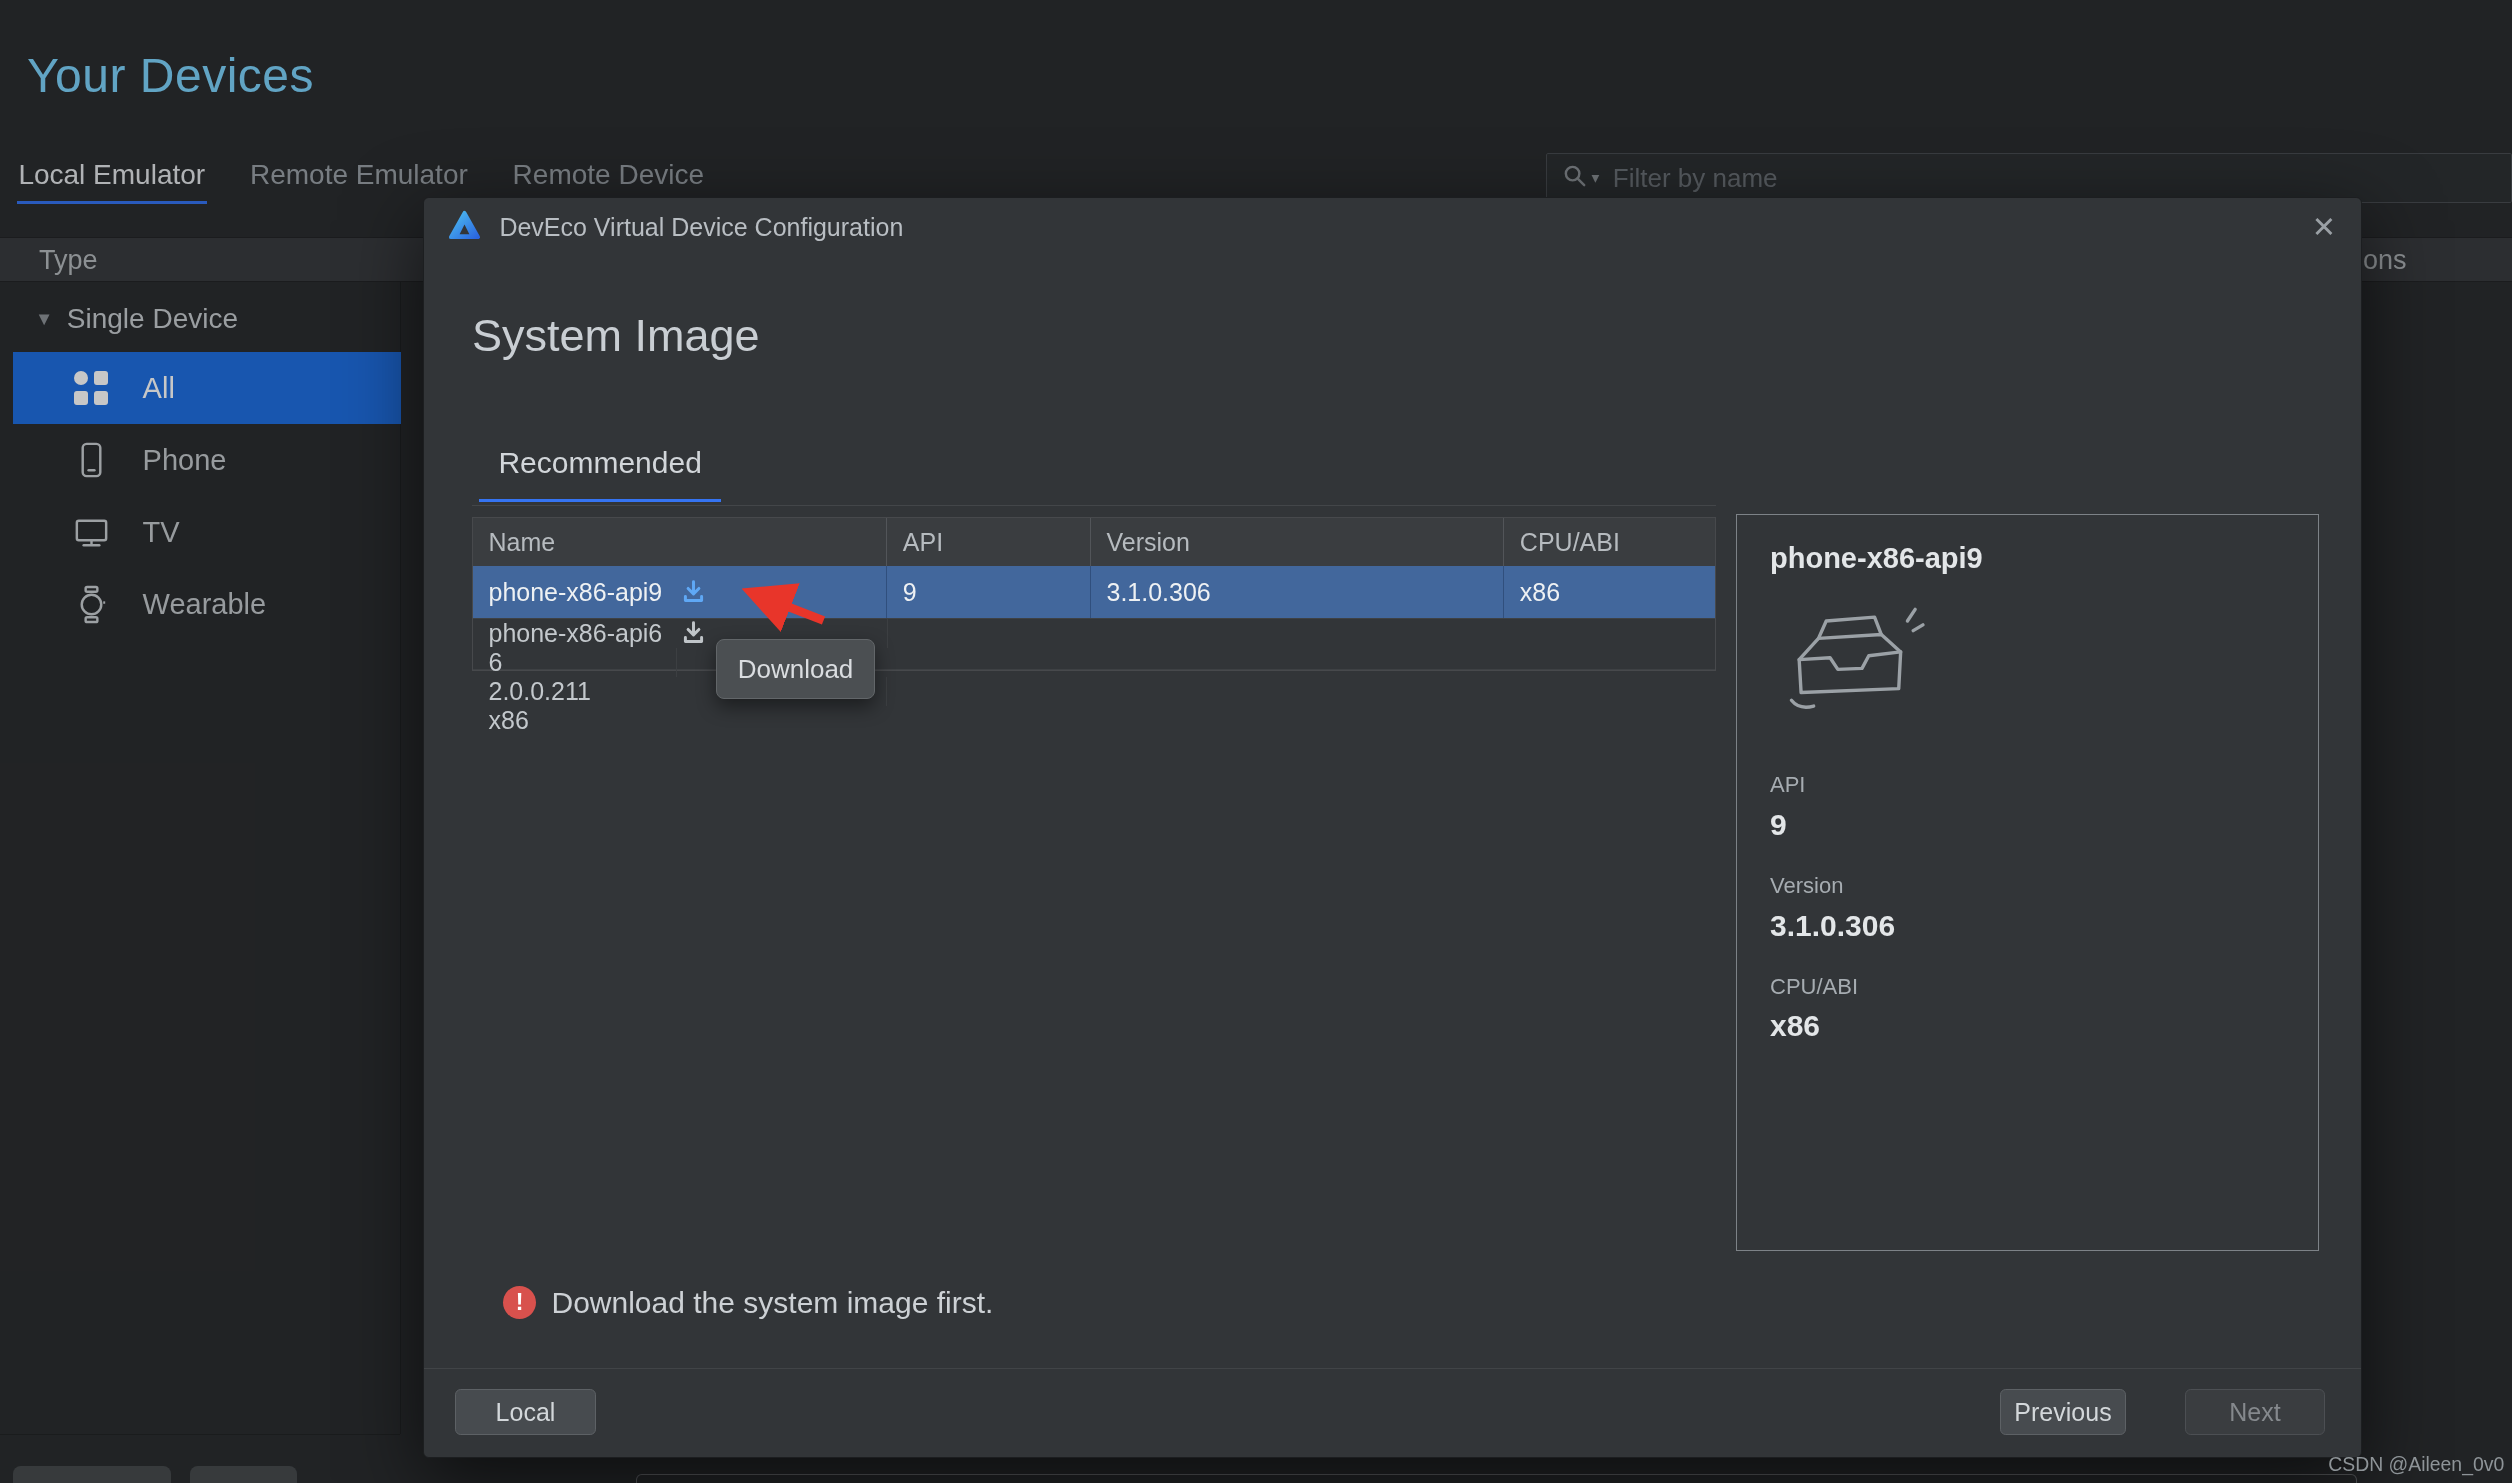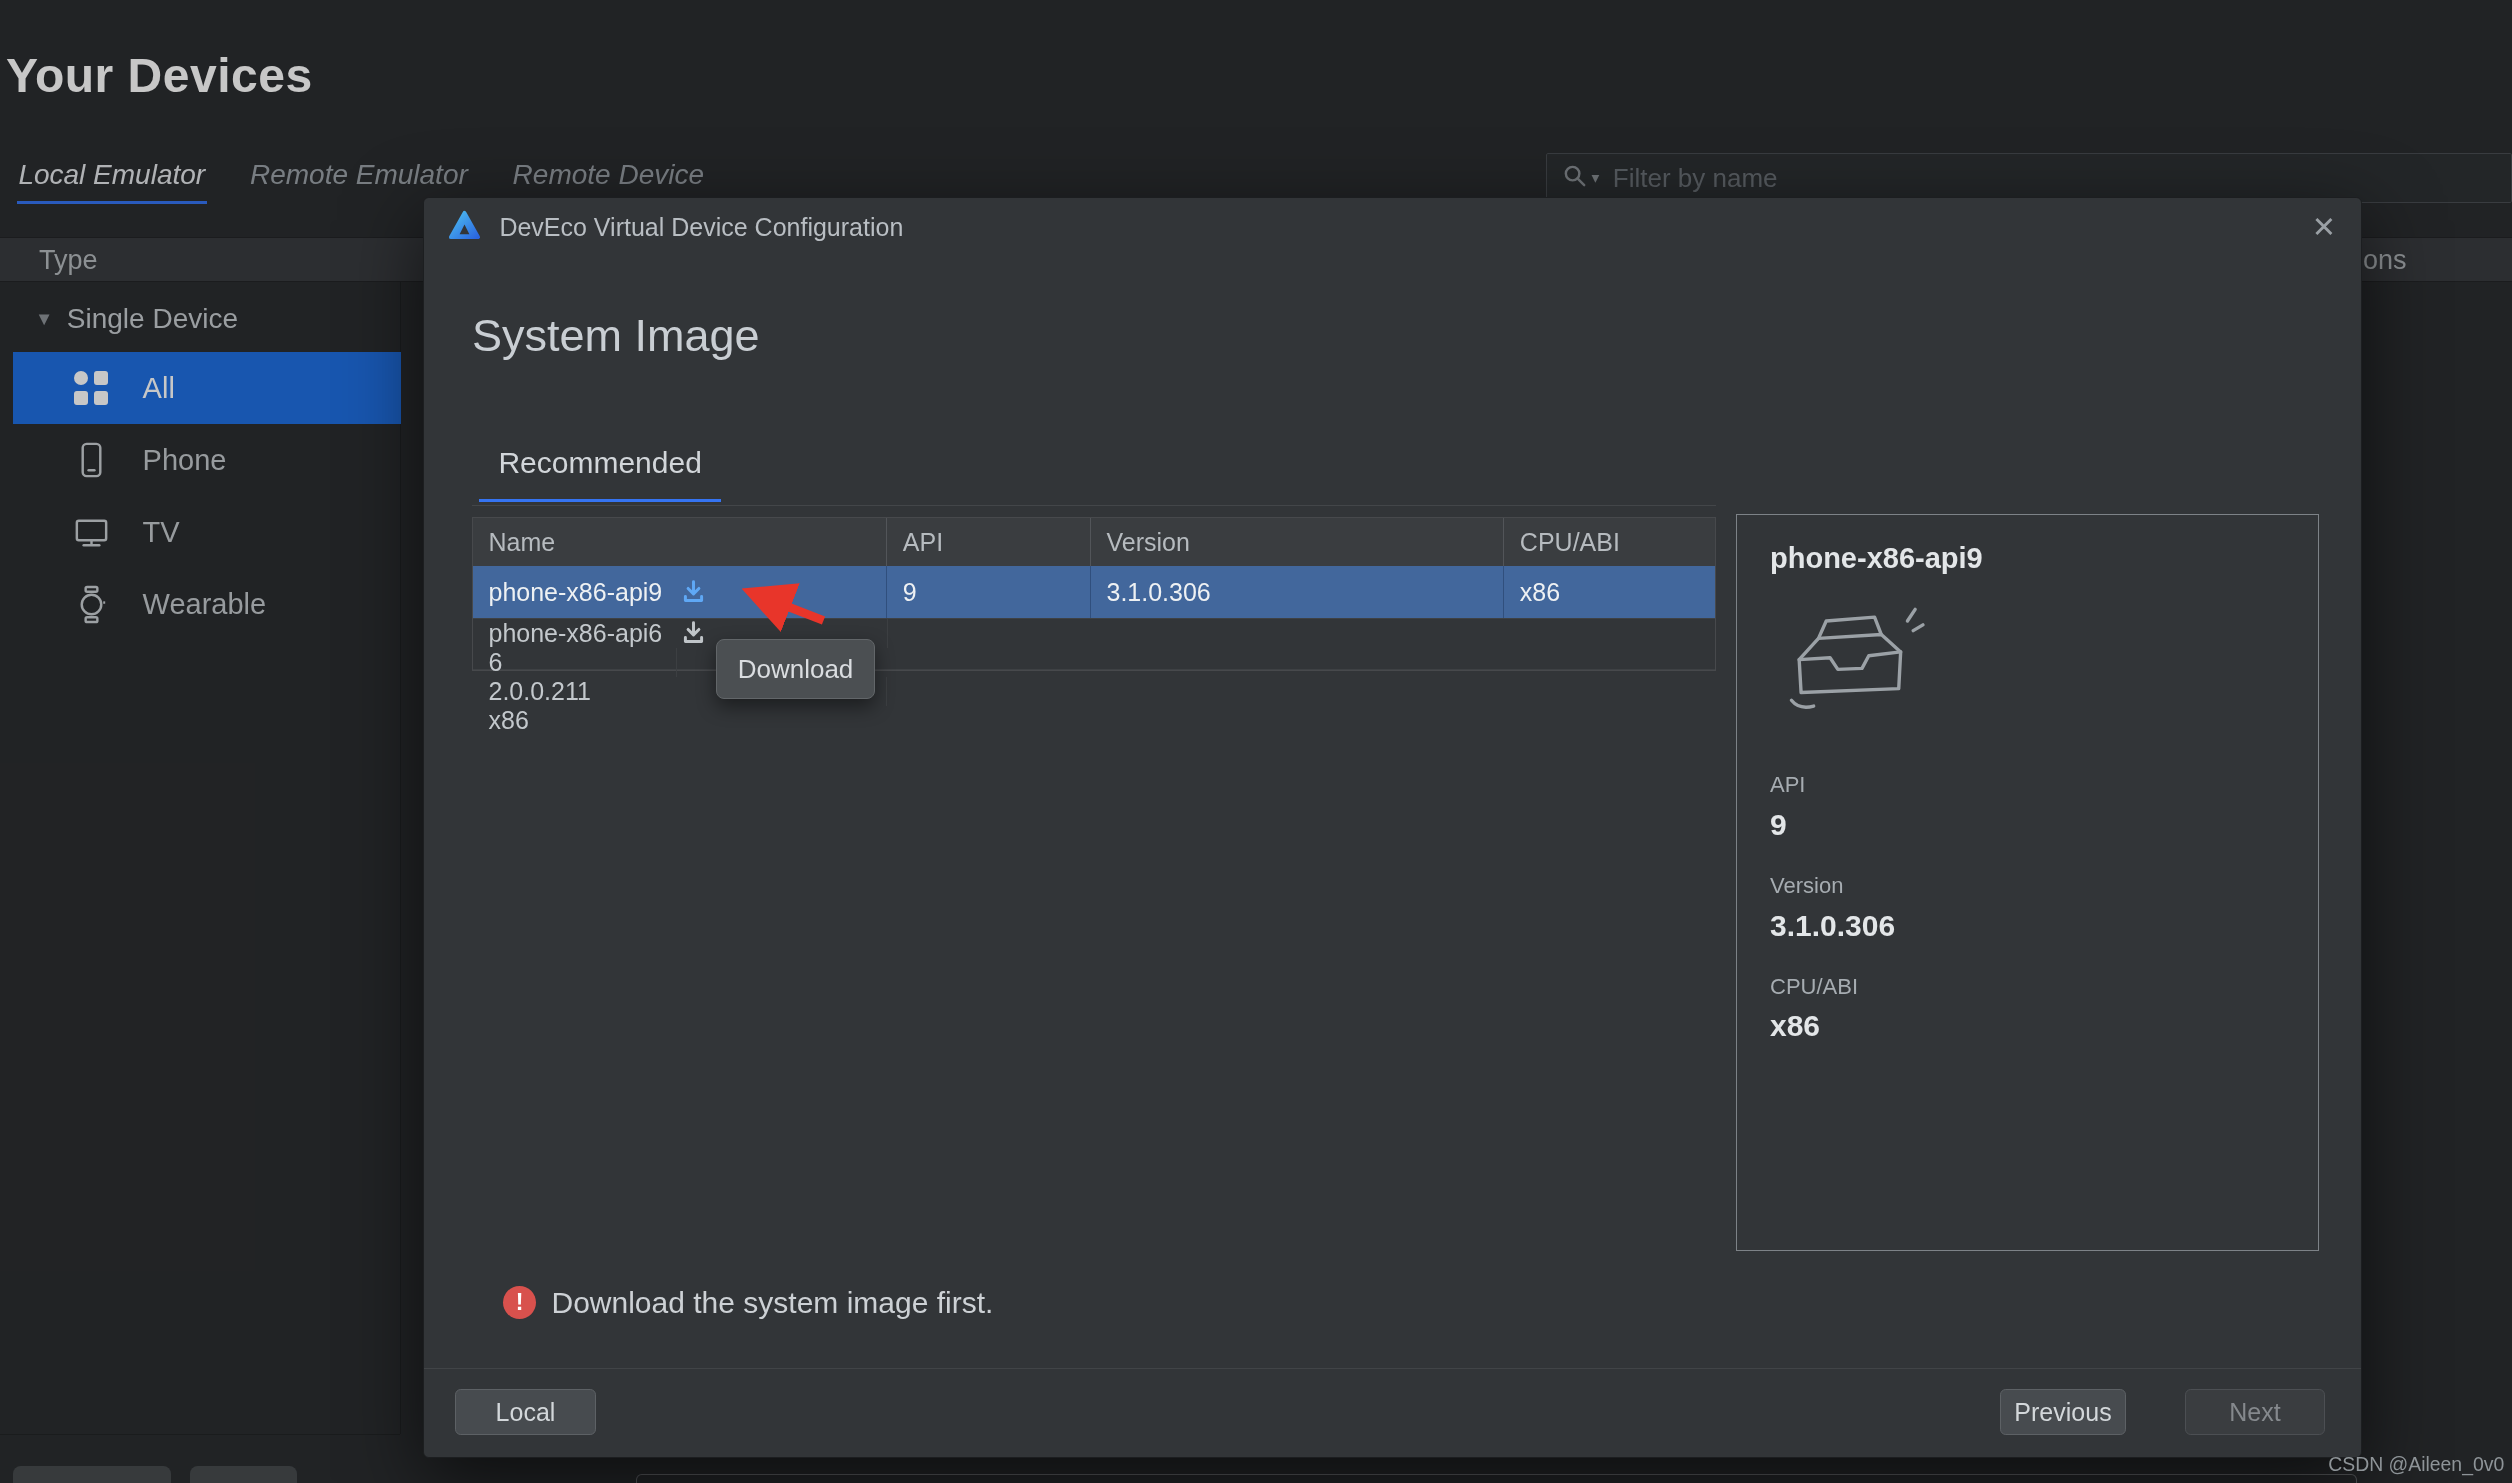--- a/index.html
+++ b/index.html
@@ -4,24 +4,24 @@
 <style>
   * { box-sizing: border-box; }
   html,body { margin:0; padding:0; }
   body {
     width:2512px; height:1484px; position:relative; overflow:hidden;
     background:#2b2d30; color:#c6cbcf;
     font-family:"Liberation Sans","DejaVu Sans",sans-serif;
   }
 
   
-  .page-title { position:absolute; left:6px; top:48px; font-size:48px; font-weight:700; color:#ffffff; letter-spacing:0.5px; }
+  .page-title { position:absolute; left:27px; top:48px; font-size:48px; font-weight:400; color:#7dd3fc; letter-spacing:0.5px; }
 
   .tabs { position:absolute; left:16.5px; top:159px; display:flex; gap:41px; }
-  .tab { font-size:28px; color:#9aa1a7; padding:0 1.9px 9.7px 1.9px;font-style:italic; }
+  .tab { font-size:28px; color:#9aa1a7; padding:0 1.9px 9.7px 1.9px; }
   .tab.active { color:#e2e5e8; border-bottom:3.9px solid #3574f2; }
 
   .filter { position:absolute; left:1546px; top:153px; width:966px; height:50px;
     background:#2e3134; border:1px solid #4a4e52; border-radius:1.9px;
     display:flex; align-items:center; }
   .filter input { background:transparent; border:none; outline:none; flex:1; margin-left:11.6px;
     font-size:26px; color:#cfd3d7; font-family:inherit; }
   .filter input::placeholder { color:#6e747a; }
   .search-wrap { display:flex; align-items:center; margin-left:13.6px; gap:1.9px; }
   .chev { font-size:15.5px; color:#8d9398; }

